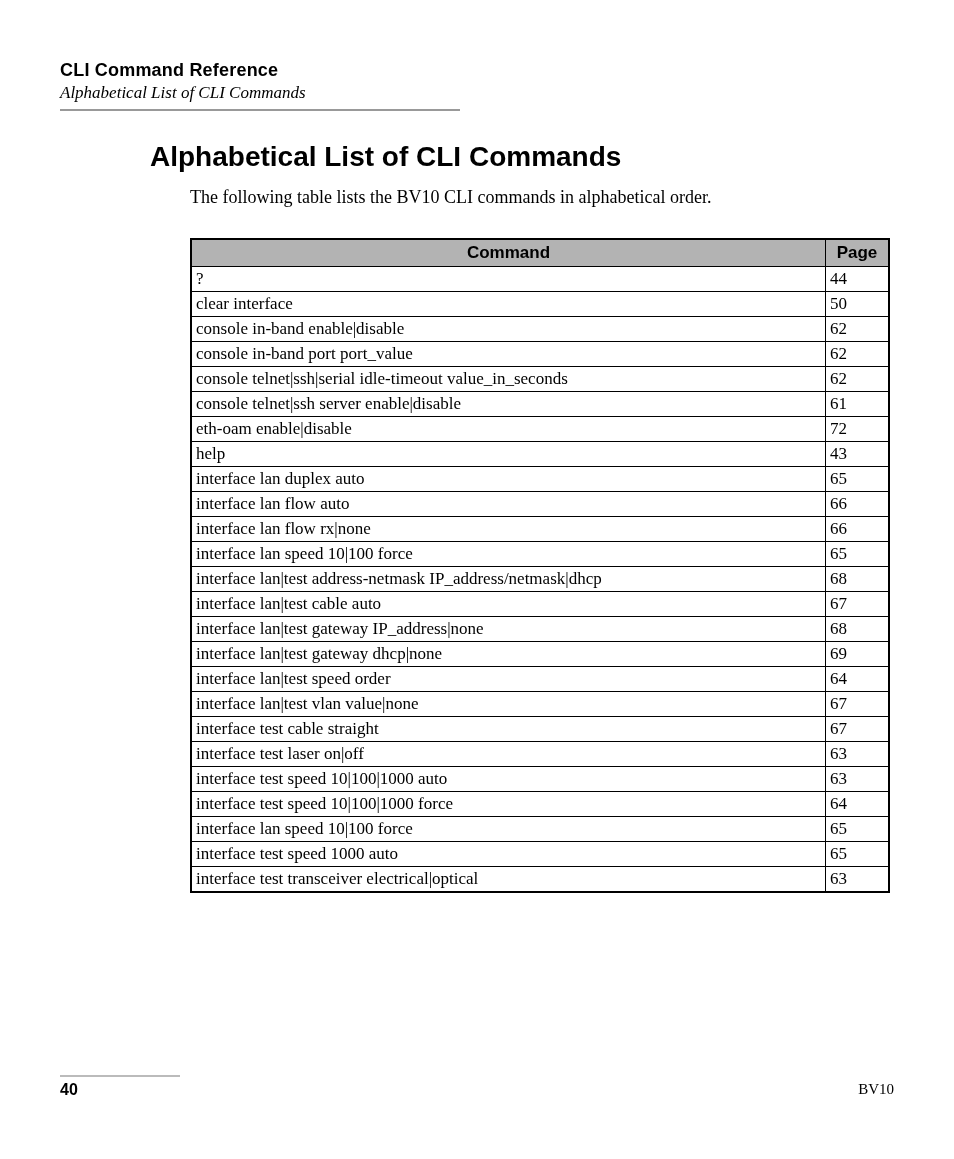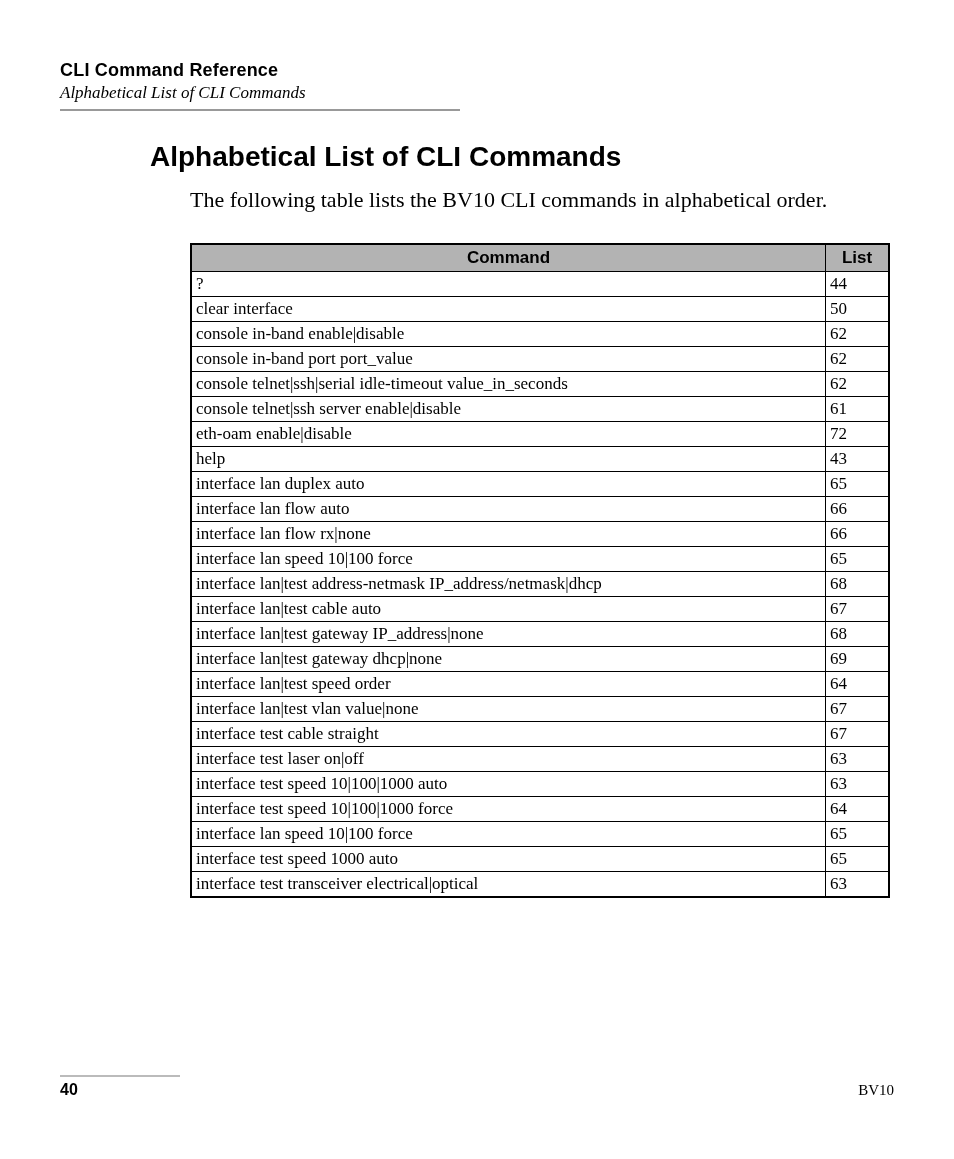--- a/index.html
+++ b/index.html
@@ -40,21 +40,21 @@
     width: 400px;
   }
   .section-title {
     font-family: Arial, Helvetica, sans-serif;
     font-weight: 900;
     font-size: 28px;
     margin: 0 0 14px 0;
     padding-left: 90px;
   }
   .intro-text {
-    font-size: 22px;
+    font-size: 18px;
     margin: 0 0 30px 0;
     padding-left: 130px;
   }
   .tbl-wrap {
     padding-left: 130px;
     margin-top: 20px;
   }
   table.cmd-table {
     border-collapse: collapse;
     width: 700px;
@@ -102,21 +102,21 @@
   }
   .footer-rule {
     border: none;
     border-top: 2px solid #bbb;
     margin: 0 0 4px 0;
     width: 120px;
   }
   .footer-row {
     display: flex;
     justify-content: space-between;
-    align-items: flex-end;
+    align-items: flex-start;
   }
   .page-number {
     font-family: Arial, Helvetica, sans-serif;
     font-weight: 900;
     font-size: 16px;
   }
   .doc-id {
     font-size: 15px;
   }
 </style>
@@ -132,21 +132,21 @@
   </div>
 
   <h1 class="section-title">Alphabetical List of CLI Commands</h1>
   <p class="intro-text">The following table lists the BV10 CLI commands in alphabetical order.</p>
 
   <div class="tbl-wrap">
     <table class="cmd-table">
       <thead>
         <tr>
           <th>Command</th>
-          <th class="page-col">List</th>
+          <th class="page-col">Page</th>
         </tr>
       </thead>
       <tbody id="cmd-tbody">
       <tr>
             <td>?</td>
             <td class="page-col">44</td>
           </tr>
           <tr>
             <td>clear interface</td>
             <td class="page-col">50</td>

